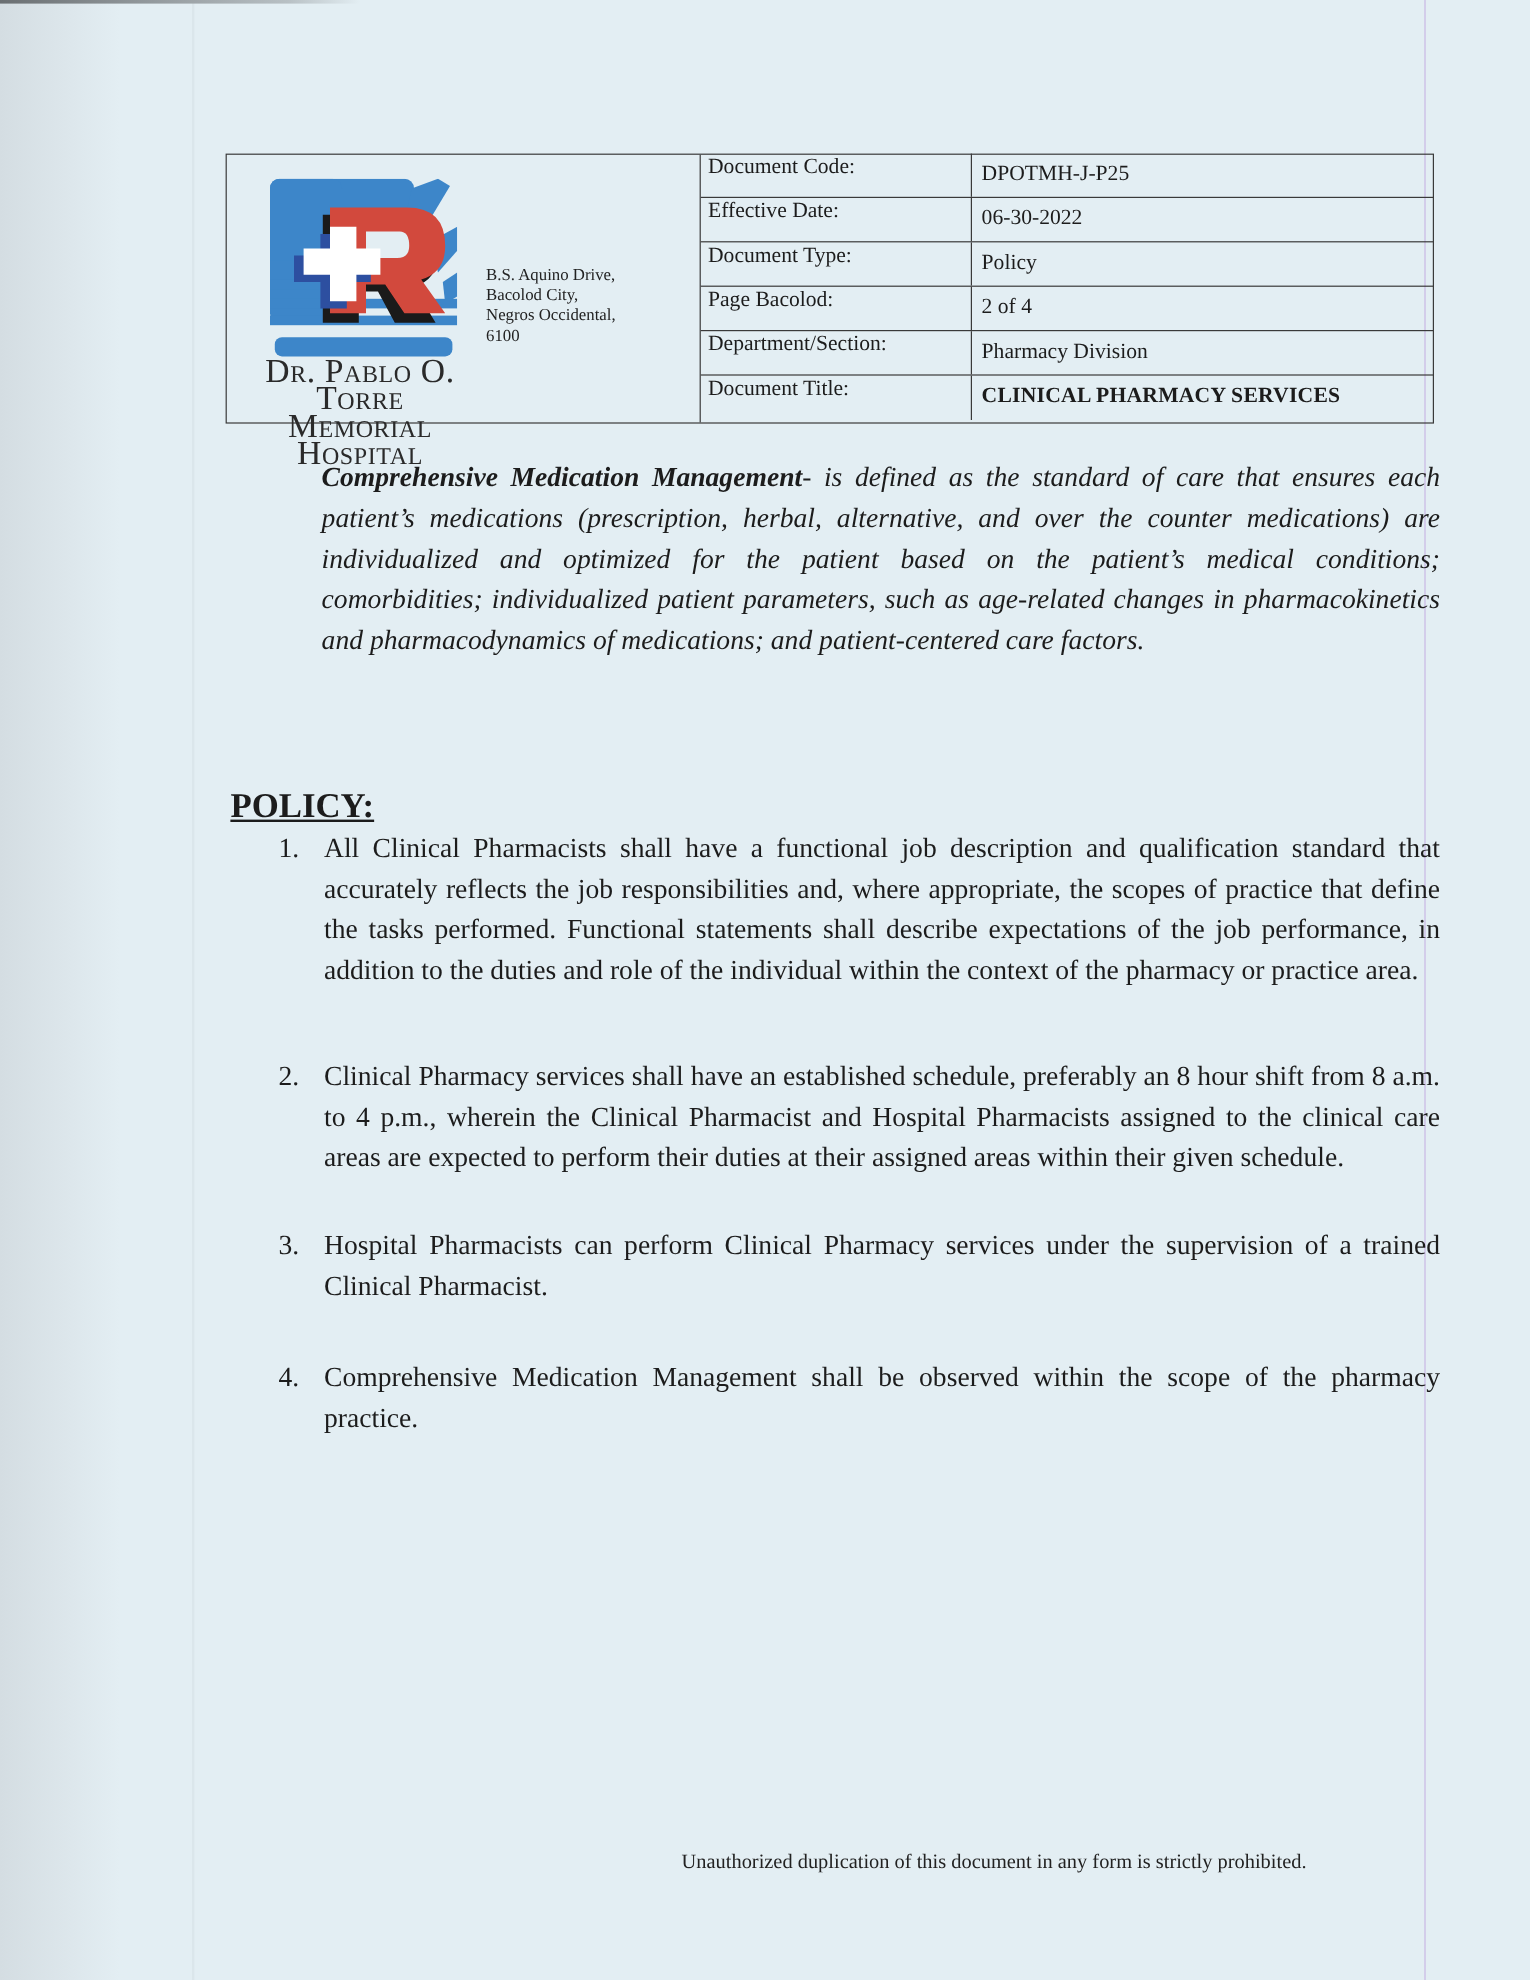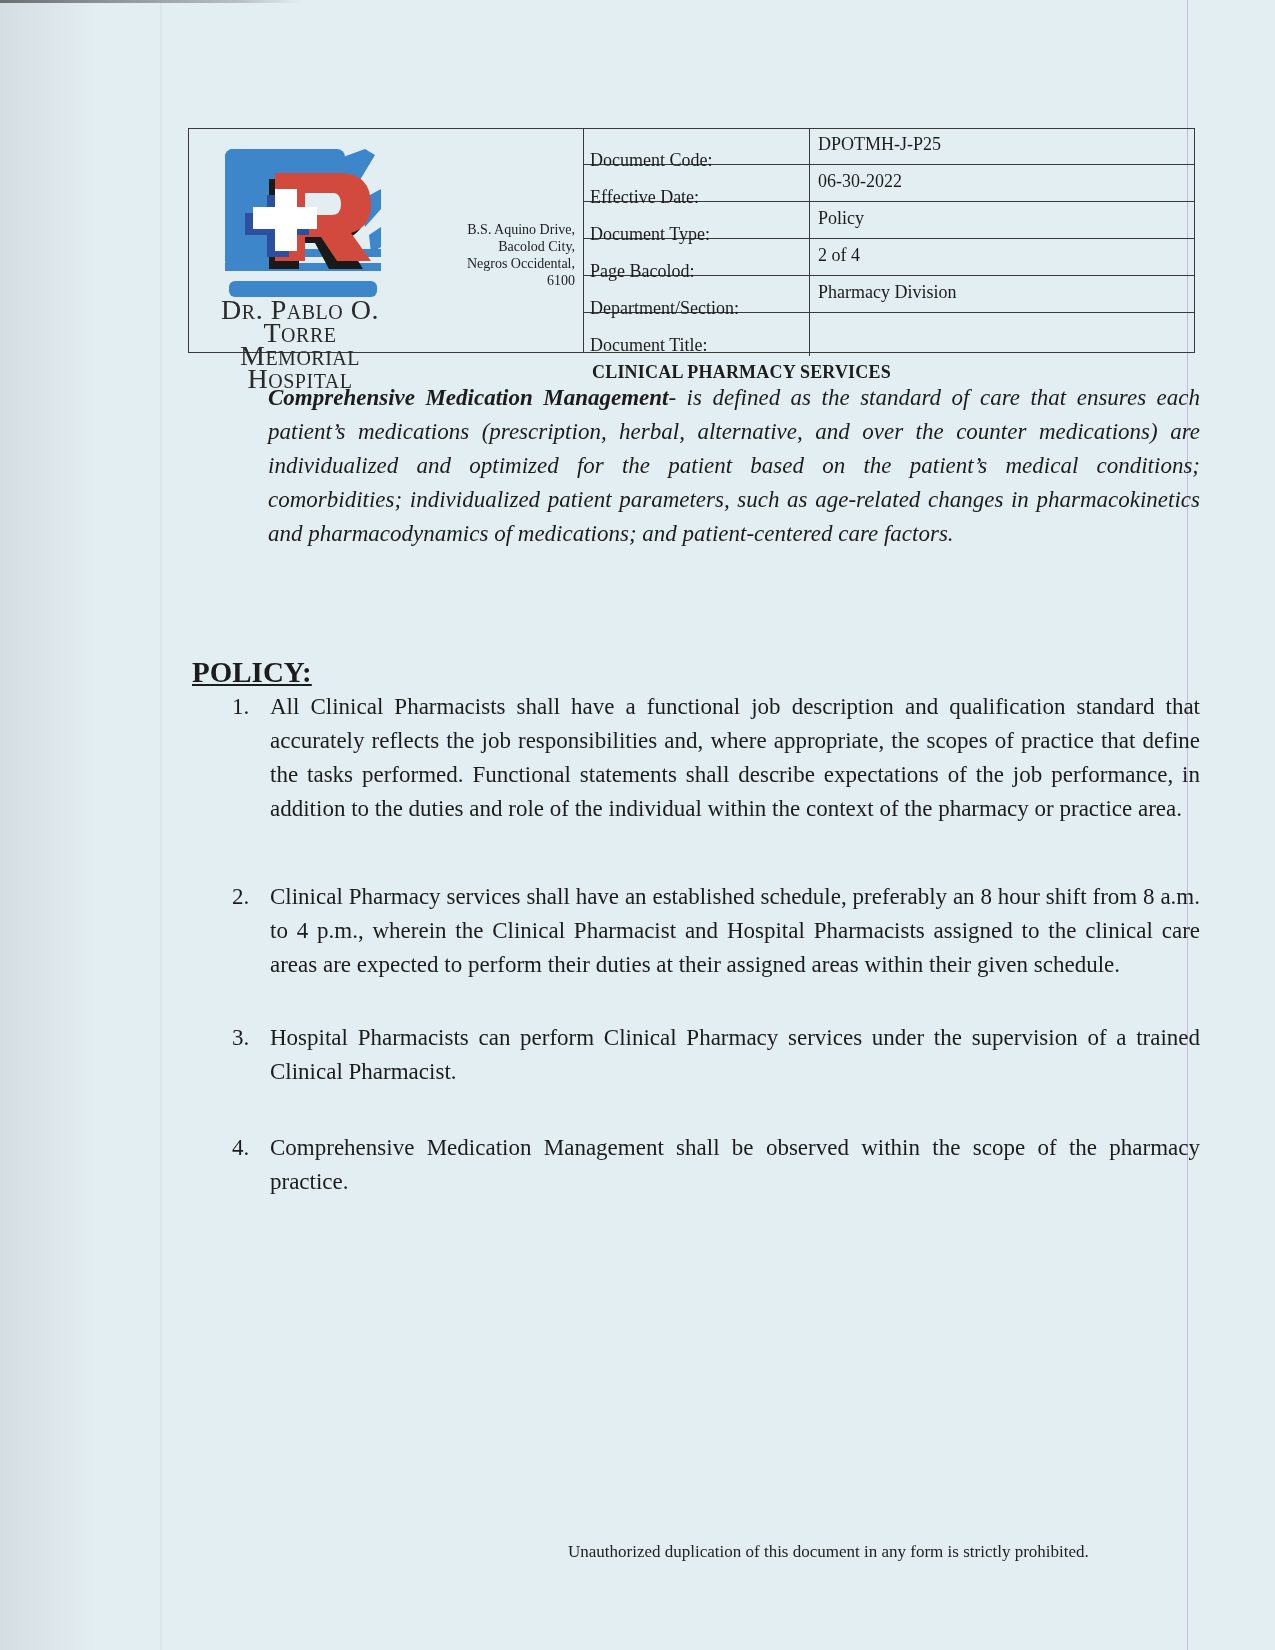--- a/index.html
+++ b/index.html
@@ -12,25 +12,25 @@
     .scan-top { position: absolute; left: 0; top: 0; width: 300px; height: 3px; background: linear-gradient(90deg, #6a6f72, #b8c0c4 80%, transparent); }
     .scan-left { position: absolute; left: 0; top: 0; width: 100px; height: 1650px; background: linear-gradient(90deg, #d4dde2, #dde7ec 60%, rgba(227,238,243,0)); }
     .scan-left2 { position: absolute; left: 160px; top: 0; width: 2px; height: 1650px; background: #dbe6eb; }
     .margin-line { position: absolute; left: 1187px; top: 0; width: 1px; height: 1650px; background: #c9b8e4; }
 
     
     .hdr { position: absolute; left: 188px; top: 128px; width: 1007px; height: 225px; border: 1px solid #3a3a3a; box-sizing: border-box; }
     .hdr-left { position: absolute; left: 0; top: 0; width: 395px; height: 100%; border-right: 1px solid #3a3a3a; box-sizing: border-box; }
     .logo { position: absolute; left: 36px; top: 20px; width: 156px; height: 152px; }
     .hosp-name { position: absolute; left: 6px; top: 169px; width: 210px; text-align: center; font-size: 28px; line-height: 23px; font-variant: small-caps; letter-spacing: 0.5px; color: #2a2a2a; }
-    .addr { position: absolute; left: 216px; top: 92px; width: 170px; text-align: right; font-size: 14px; line-height: 17px; color: #222; }
+    .addr { position: absolute; left: 216px; top: 92px; width: 170px; text-align: left; font-size: 14px; line-height: 17px; color: #222; }
     .hdr-rows { position: absolute; left: 395px; top: -1px; width: 611px; }
     .hdr-row { display: flex; height: 37px; border-bottom: 1px solid #3a3a3a; box-sizing: border-box; }
-    .hdr-row:last-child { border-bottom: none; flex-direction: column; }
-    .hdr-label { width: 226px; border-right: 1px solid #3a3a3a; box-sizing: border-box; padding: 22px 0 0 6px; font-size: 18px; }
+    .hdr-row:last-child { border-bottom: none; }
+    .hdr-label { width: 226px; border-right: 1px solid #3a3a3a; box-sizing: border-box; padding: 0 0 0 6px; font-size: 18px; }
     .hdr-value { flex: 1; padding: 6px 0 0 8px; font-size: 18px; }
     .hdr-value.bold { font-weight: bold; letter-spacing: 0.2px; }
 
     
     .para { position: absolute; left: 268px; top: 381px; width: 932px; font-size: 23px; line-height: 34px; text-align: justify; hyphens: manual; font-style: italic; }
     .para b { font-weight: bold; }
     .policy-h { position: absolute; left: 192px; top: 656px; font-size: 29px; font-weight: bold; text-decoration: underline; }
     .item { position: absolute; left: 232px; width: 968px; font-size: 23px; line-height: 34px; display: flex; }
     .item-num { width: 38px; flex: none; }
     .item-text { flex: 1; text-align: justify; }

